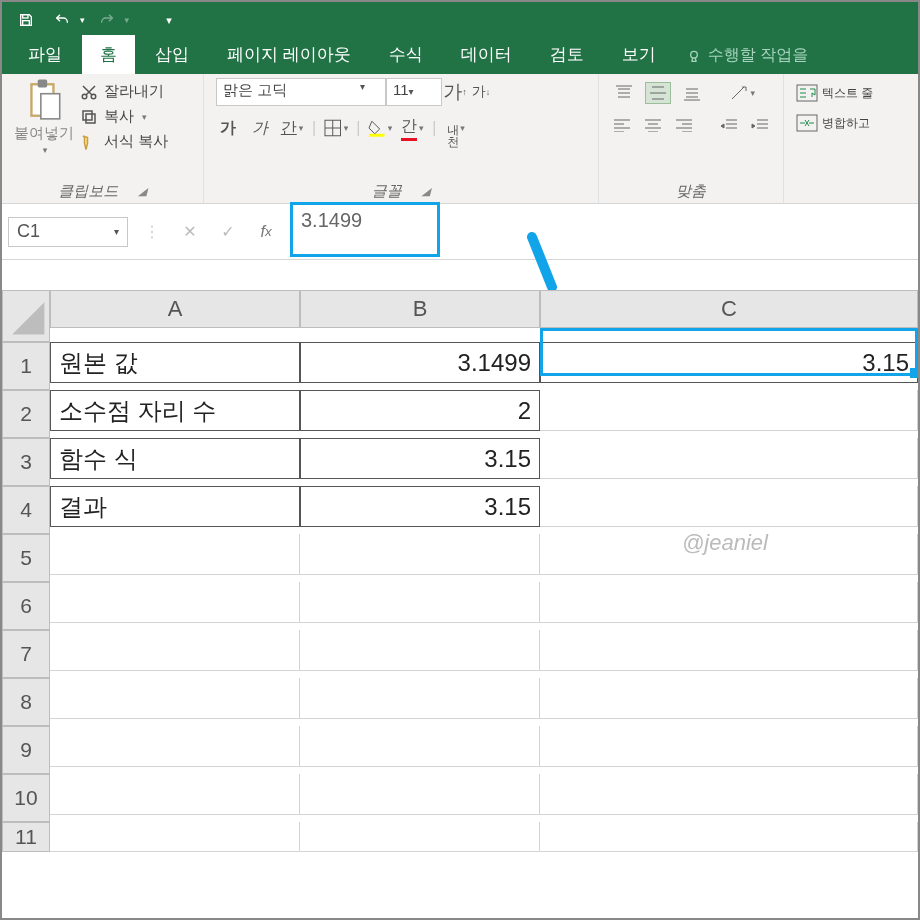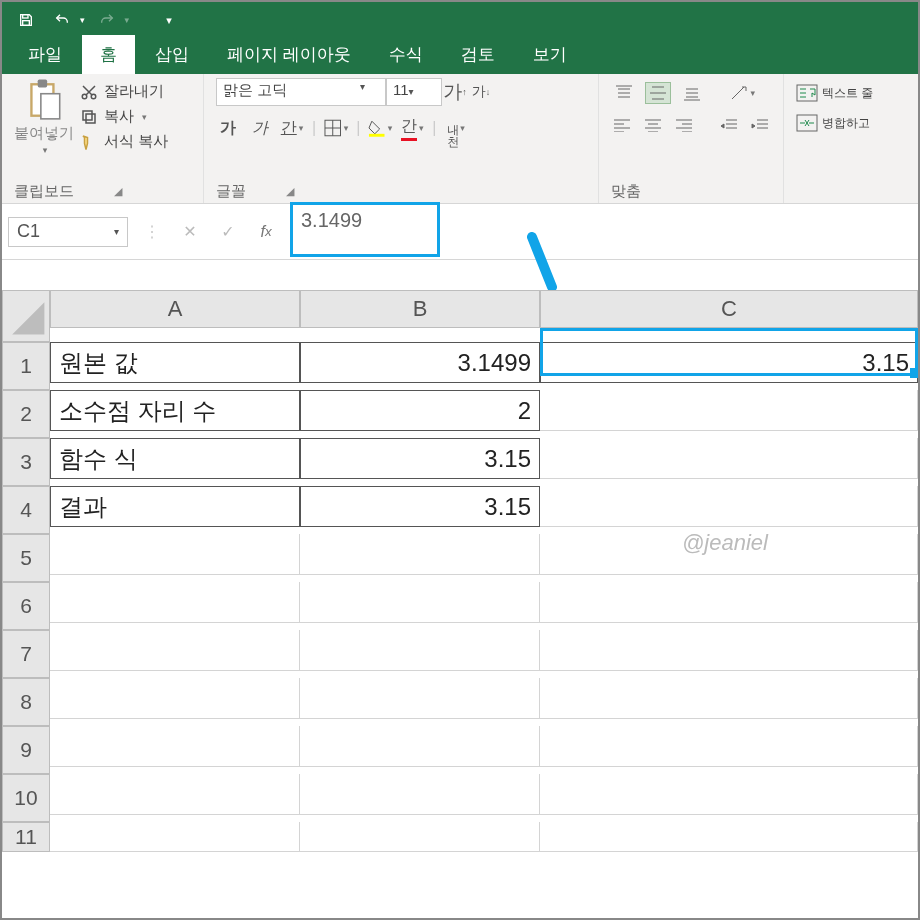--- a/index.html
+++ b/index.html
@@ -7,21 +7,21 @@
 .titlebar { height: 36px; background: #217346; display: flex; align-items: center; padding: 0 10px; gap: 8px; }
 .titlebar .qat-btn { width: 28px; height: 28px; display: flex; align-items: center; justify-content: center; color: #fff; }
 .titlebar .qat-btn svg { width: 16px; height: 16px; }
 .titlebar .drop { color: #fff; font-size: 9px; margin-left: -4px;}
 .tabbar { height: 36px; background: #217346; display: flex; align-items: flex-end; padding-left: 8px; gap: 2px; color: #fff; }
 .tab { padding: 8px 18px 8px 18px; font-size: 17px; cursor: pointer; }
 .tab.active { background: #fff; color: #217346; }
 .tab-tell { display:flex; align-items:center; gap:6px; color: #a6d4bc; padding:8px 10px; font-size:16px;}
 .ribbon { height: 130px; background: #f3f2f1; border-bottom: 1px solid #d6d6d6; display: flex; position: relative; }
 .group { border-right: 1px solid #e1e1e1; padding: 4px 12px 2px 12px; display: flex; flex-direction: column; justify-content: space-between; }
-.group-label-row { display: flex; align-items: center; gap: 40px; color: #666; font-size: 15px; padding-top:4px;}
+.group-label-row { display: flex; justify-content: center; align-items: center; gap: 20px; color: #666; font-size: 15px; padding-top:4px;font-style:italic;}
 .group-label { text-align: center; }
 .dlg-launch { font-size: 11px; color: #888; }
 .clipboard-body { display:flex; gap:6px;}
 .paste-col { display:flex; flex-direction:column; align-items:center; gap:2px; color:#888; font-size:15px;}
 .clip-list { display:flex; flex-direction:column; gap:6px; padding-top:4px;}
 .clip-item { display:flex; align-items:center; gap:6px; font-size:15px; color:#444;}
 .clip-item svg { width:18px; height:18px; }
 .font-body { display:flex; flex-direction:column; gap:10px;}
 .font-row1 { display:flex; gap:0; align-items:center;}
 .font-select { border:1px solid #c8c8c8; background:#fff; height:28px; font-size:15px; padding:2px 20px 2px 6px; color:#444; position:relative;}
@@ -88,22 +88,30 @@
       <span style="color:#fff; font-size:11px">▾</span>
     </div>
 </div>
 
 <div class="tabbar">
   <div class="tab">파일</div>
   <div class="tab active">홈</div>
   <div class="tab">삽입</div>
   <div class="tab">페이지 레이아웃</div>
   <div class="tab">수식</div>
+  <div class="tab">데이터</div>
   <div class="tab">검토</div>
   <div class="tab">보기</div>
+  <div class="tab-tell">
+    <svg width="16" height="16" viewBox="0 0 24 24" fill="none" stroke="#a6d4bc" stroke-width="2">
+        <circle cx="12" cy="10" r="5"></circle>
+        <path d="M10 15l-1 5h6l-1-5"></path>
+      </svg>
+    <span>수행할 작업을</span>
+  </div>
 </div>
 
 <div class="ribbon">
 
   <div class="group" style="width:202px">
     <div class="clipboard-body">
       <div class="paste-col">
         <svg width="38" height="44" viewBox="0 0 24 28">
             <rect x="4" y="4" width="14" height="20" fill="#fff" stroke="#c8a868" stroke-width="1.5"></rect>
             <rect x="8" y="1" width="6" height="5" rx="1" fill="#888"></rect>

